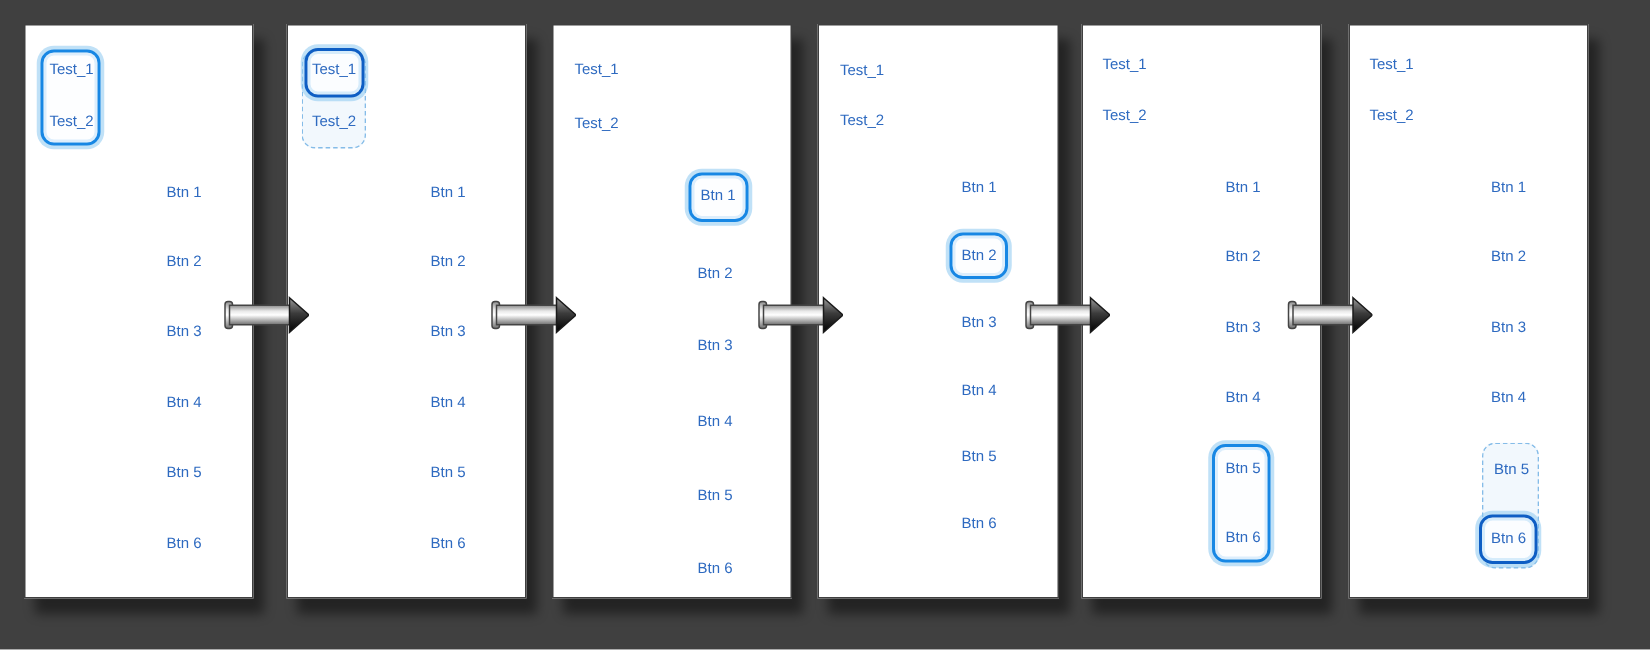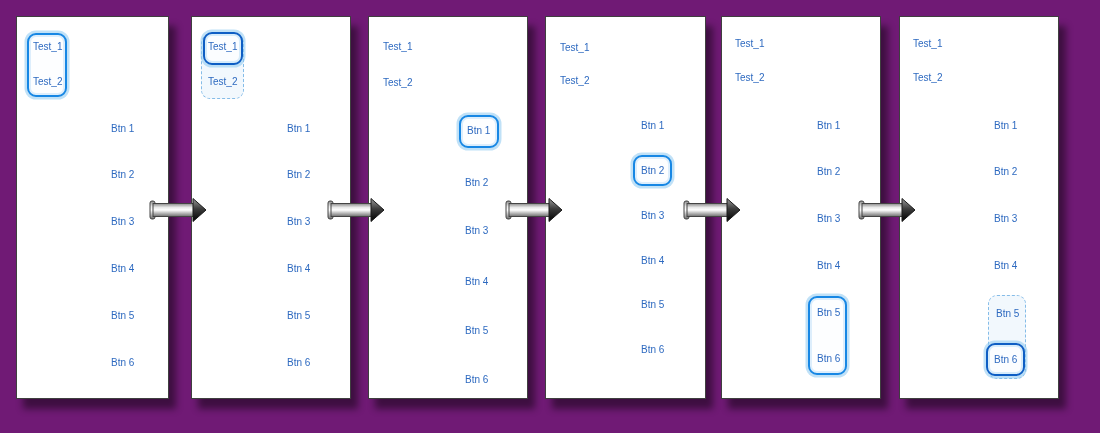--- a/index.html
+++ b/index.html
@@ -1,16 +1,16 @@
 <!DOCTYPE html>
 <html><head>
 <meta charset="utf-8">
 <style>
   html,body{margin:0;padding:0;background:#ffffff;}
-  .canvas{position:relative;width:1100px;height:433px;background:#701a75;overflow:hidden;
+  .canvas{position:relative;width:1100px;height:433px;background:#404040;overflow:hidden;
           font-family:"Liberation Sans", sans-serif;}
   .panel{position:absolute;top:16px;height:383px;background:#ffffff;
          border:1.5px solid #3f3f3f;box-sizing:border-box;
          box-shadow:7px 10px 7px rgba(0,0,0,0.45);}
   .lbl{position:absolute;font-size:10px;line-height:13px;color:#2e6ac0;
        white-space:nowrap;z-index:3;background:transparent;border:none;padding:0;
        font-family:"Liberation Sans", sans-serif;cursor:default;}
   .hl{position:absolute;box-sizing:border-box;border-radius:9px;}
   .hl-solid{border:2px solid #1787e4;background:#fdfeff;z-index:2;
             box-shadow:0 0 0 2.5px rgba(140,200,240,0.55), inset 0 0 0 2px rgba(160,210,245,0.35);}

